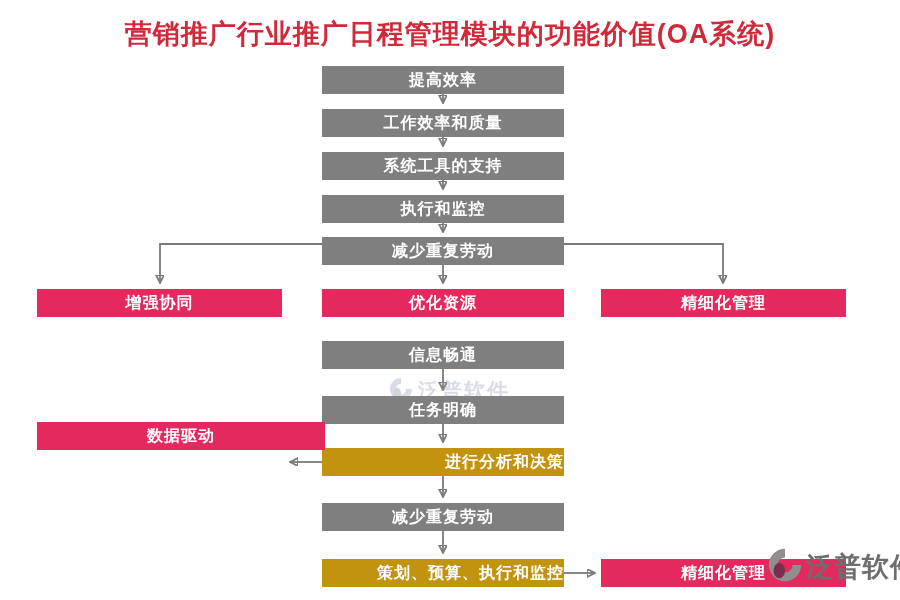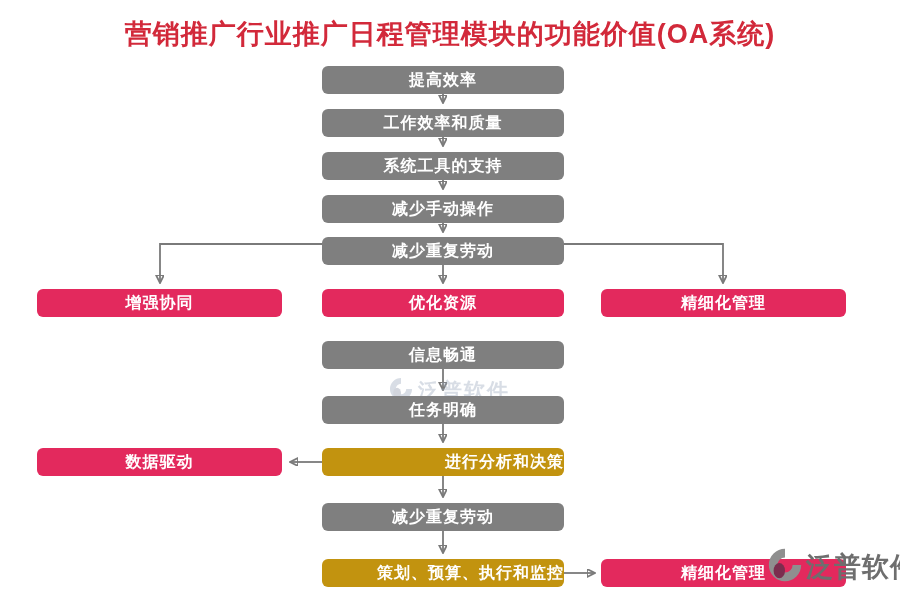--- a/index.html
+++ b/index.html
@@ -18,21 +18,20 @@
   .stage{position:relative;width:900px;height:600px;background:#FFFFFF;padding-left:40px;}
   .title{
     position:absolute;left:0;top:16px;width:900px;margin:0;
     text-align:center;font-size:27px;font-weight:bold;letter-spacing:1px;
     color:var(--title-red);
   }
   .box{
     position:absolute;display:flex;align-items:center;justify-content:center;
     color:var(--box-text);font-size:16px;font-weight:bold;letter-spacing:1px;
     z-index:2;
-    border-radius:6px;
   }
   .gray{background:var(--box-gray);}
   .pink{background:var(--box-pink);}
   .gold{background:var(--box-gold);justify-content:flex-end;}
   .connectors{position:absolute;left:0;top:0;z-index:1;color:var(--connector-gray);}
   .connectors path{fill:none;stroke:currentColor;stroke-width:1.8;}
   .wm-center{
     position:absolute;left:388px;top:376px;display:flex;align-items:center;gap:4px;
     z-index:1;opacity:0.38;
   }
@@ -86,21 +85,21 @@
   <div class="box gray" style="left:322px;top:66px;width:242px;height:28px">
     <span>提高效率</span>
   </div>
   <div class="box gray" style="left:322px;top:109px;width:242px;height:28px">
     <span>工作效率和质量</span>
   </div>
   <div class="box gray" style="left:322px;top:152px;width:242px;height:28px">
     <span>系统工具的支持</span>
   </div>
   <div class="box gray" style="left:322px;top:195px;width:242px;height:28px">
-    <span>减少手动操作</span>
+    <span>执行和监控</span>
   </div>
   <div class="box gray" style="left:322px;top:237px;width:242px;height:28px">
     <span>减少重复劳动</span>
   </div>
 
   <div class="box pink" style="left:37px;top:289px;width:245px;height:28px">
     <span>增强协同</span>
   </div>
   <div class="box pink" style="left:322px;top:289px;width:242px;height:28px">
     <span>优化资源</span>
@@ -111,21 +110,21 @@
 
   <div class="box gray" style="left:322px;top:341px;width:242px;height:28px">
     <span>信息畅通</span>
   </div>
   <div class="box gray" style="left:322px;top:396px;width:242px;height:28px">
     <span>任务明确</span>
   </div>
   <div class="box gold" style="left:322px;top:448px;width:242px;height:28px">
     <span>进行分析和决策</span>
   </div>
-  <div class="box pink" style="left:37px;top:448px;width:245px;height:28px">
+  <div class="box pink" style="left:37px;top:422px;width:288px;height:28px">
     <span>数据驱动</span>
   </div>
   <div class="box gray" style="left:322px;top:503px;width:242px;height:28px">
     <span>减少重复劳动</span>
   </div>
   <div class="box gold" style="left:322px;top:559px;width:242px;height:28px">
     <span>策划、预算、执行和监控</span>
   </div>
   <div class="box pink" style="left:601px;top:559px;width:245px;height:28px">
     <span>精细化管理</span>

